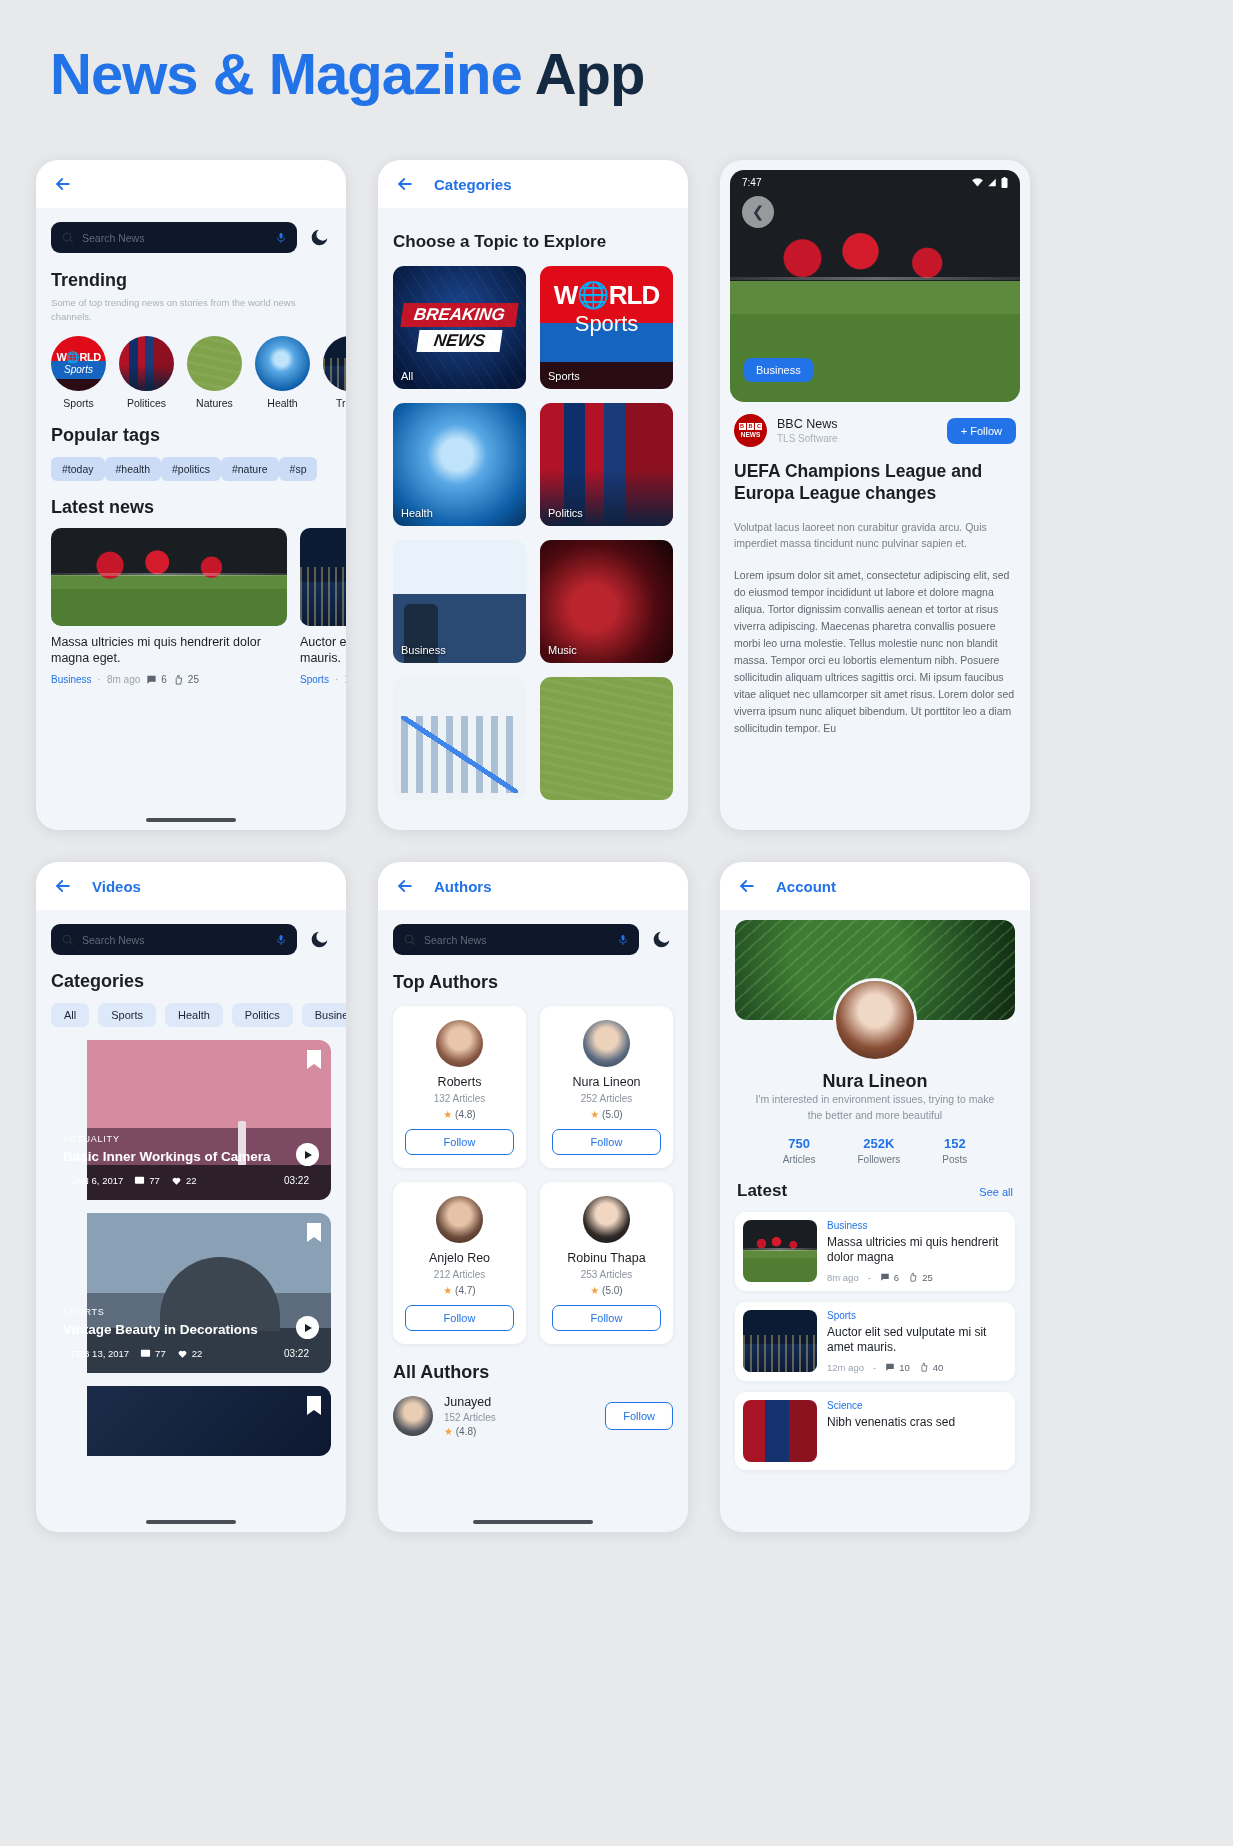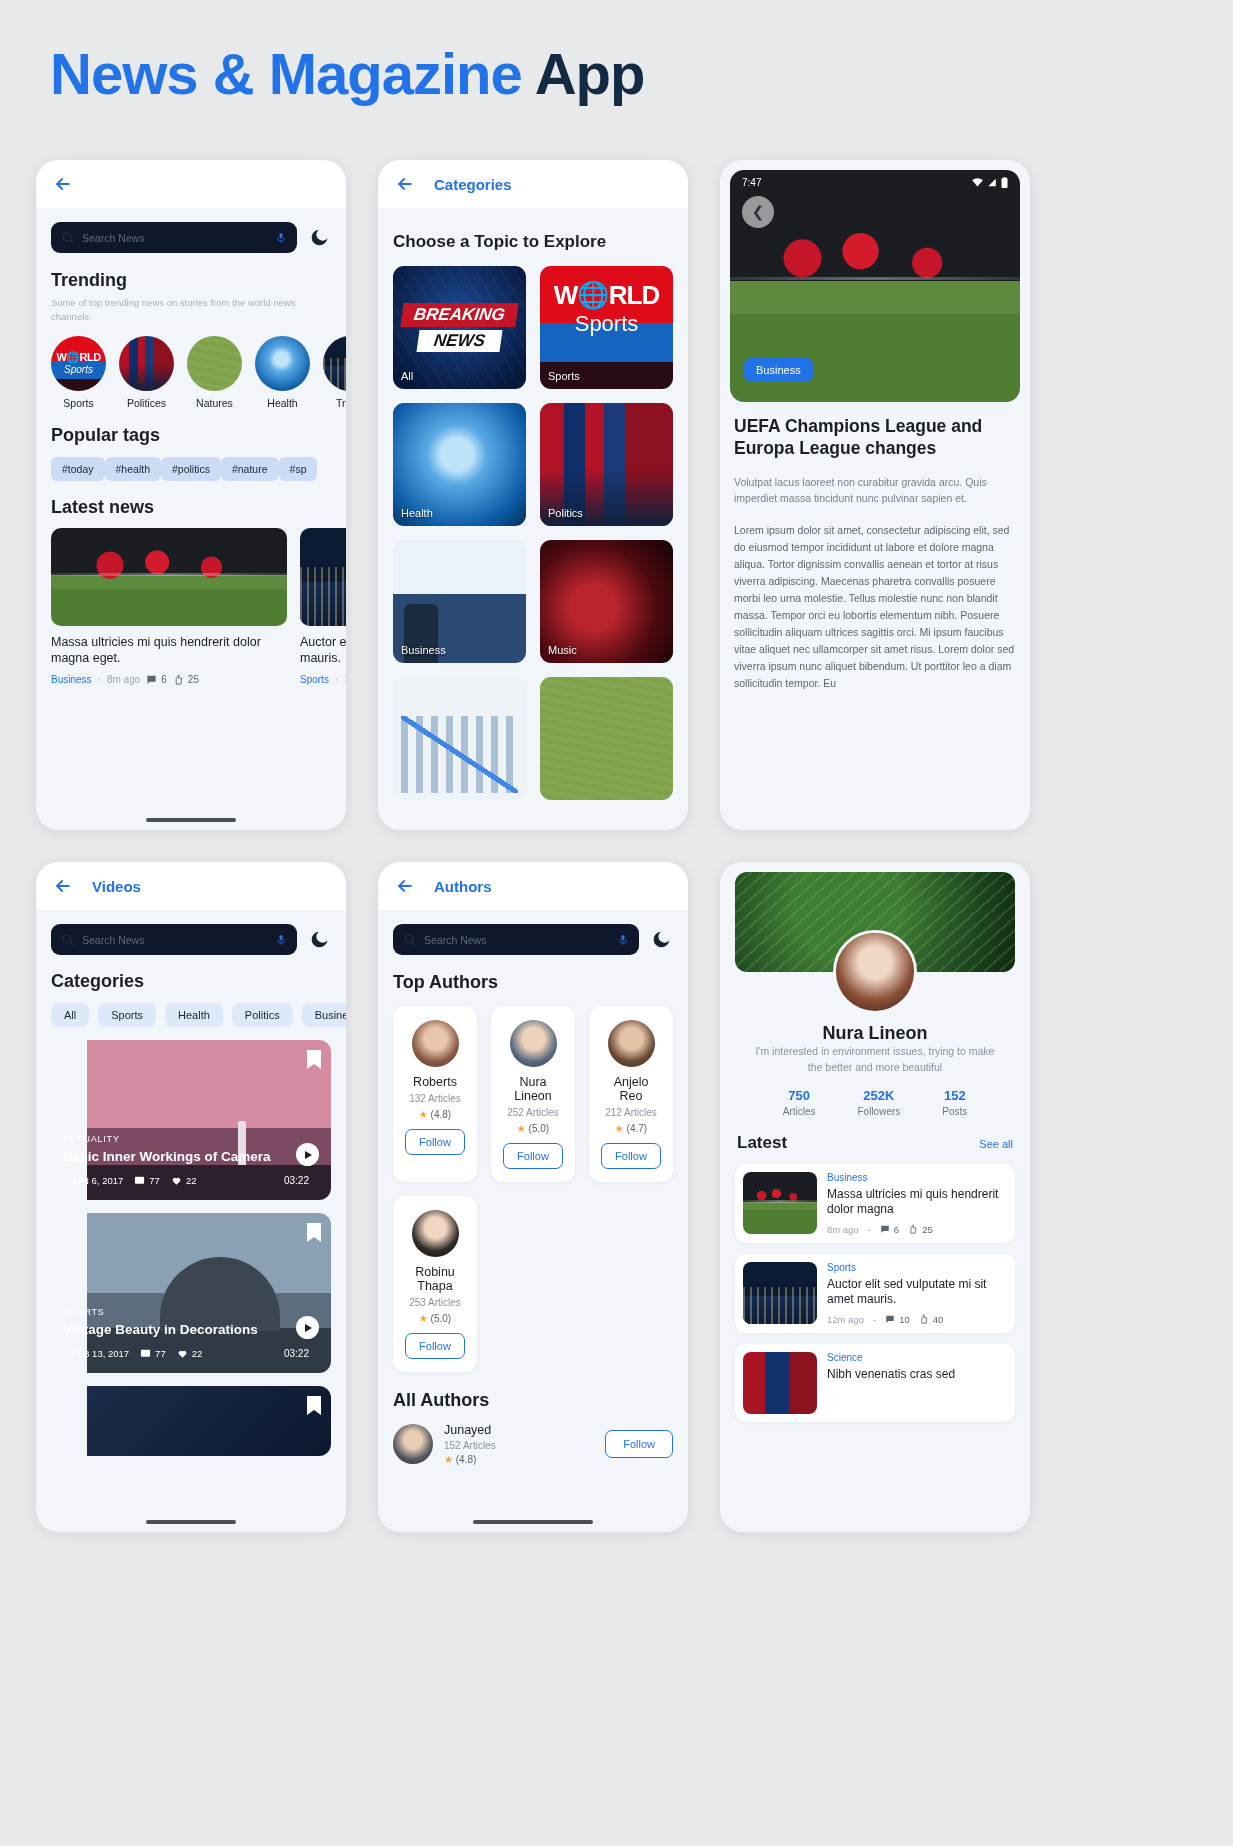--- a/index.html
+++ b/index.html
@@ -164,21 +164,21 @@
   .vid-title { position:absolute; left:12px; bottom:36px; color:#fff; font-size:13.5px; font-weight:600; z-index:3; }
   .vid-meta { position:absolute; left:20px; bottom:14px; display:flex; gap:11px; align-items:center; color:#fff; font-size:9.5px; z-index:3; }
   .vid-dur { position:absolute; right:22px; bottom:14px; color:#fff; font-size:10px; z-index:3; }
   .play-btn {
     position:absolute; right:12px; bottom:34px; width:23px; height:23px; border-radius:50%;
     background:#fff; display:flex; align-items:center; justify-content:center; z-index:3;
   }
   .play-btn i { width:0; height:0; border-left:7px solid #1b1f24; border-top:4.5px solid transparent; border-bottom:4.5px solid transparent; margin-left:2px; }
 
   
-  .auth-grid { display:grid; grid-template-columns:1fr 1fr 1fr; gap:14px; margin-top:13px; }
+  .auth-grid { display:grid; grid-template-columns:1fr 1fr; gap:14px; margin-top:13px; }
   .auth-card {
     background:#fff; border-radius:12px; padding:14px 12px 13px 12px;
     text-align:center; box-shadow:0 1px 5px rgba(20,40,70,.07);
   }
   .auth-av { width:47px; height:47px; border-radius:50%; margin:0 auto; overflow:hidden; }
   .auth-name { font-size:12.5px; color:#1b1f24; margin-top:8px; font-weight:500; }
   .auth-count { font-size:10px; color:#8b939e; margin-top:4px; }
   .auth-rate { font-size:10px; color:#5b646f; margin-top:5px; }
   .auth-rate .star { color:#f2a33c; }
   .auth-follow {
@@ -504,20 +504,35 @@
               </svg>
             <svg width="7" height="11" viewBox="0 0 12 22" fill="#fff">
                 <rect x="0" y="2" width="12" height="20" rx="2"></rect>
                 <rect x="4" y="0" width="4" height="2"></rect>
               </svg>
           </span>
         </div>
         <div class="hero-back">❮</div>
         <div class="hero-badge">Business</div>
       </div>
+      <div class="pub-row">
+        <div class="bbc-logo">
+          <div class="bbc-top">
+              <span>B</span>
+              <span>B</span>
+              <span>C</span>
+            </div>
+          <div class="bbc-bot">NEWS</div>
+        </div>
+        <div>
+          <div class="pub-name">BBC News</div>
+          <div class="pub-sub">TLS Software</div>
+        </div>
+        <button class="follow-btn">+ Follow</button>
+      </div>
       <div class="art-title">UEFA Champions League and Europa League changes</div>
       <div class="art-lead">Volutpat lacus laoreet non curabitur gravida arcu. Quis imperdiet massa tincidunt nunc pulvinar sapien et.</div>
       <div class="art-body">Lorem ipsum dolor sit amet, consectetur adipiscing elit, sed do eiusmod tempor incididunt ut labore et dolore magna aliqua. Tortor dignissim convallis aenean et tortor at risus viverra adipiscing. Maecenas pharetra convallis posuere morbi leo urna molestie. Tellus molestie nunc non blandit massa. Tempor orci eu lobortis elementum nibh. Posuere sollicitudin aliquam ultrices sagittis orci. Mi ipsum faucibus vitae aliquet nec ullamcorper sit amet risus. Lorem dolor sed viverra ipsum nunc aliquet bibendum. Ut porttitor leo a diam sollicitudin tempor. Eu</div>
     </div>
 
     <div class="phone">
       <div class="appbar">
         <span class="back-arrow">
           <svg width="20" height="20" viewBox="0 0 24 24" fill="none" stroke="currentColor" stroke-width="2.2" stroke-linecap="round" stroke-linejoin="round">
               <line x1="19" y1="12" x2="5" y2="12"></line>
@@ -700,20 +715,29 @@
             <div class="all-count">152 Articles</div>
             <div class="all-rate"><span style="color:#f2a33c">★</span> <span>(4.8)</span></div>
           </div>
           <button class="all-follow">Follow</button>
         </div>
       </div>
       <div class="home-bar" style="background:#4a4f57;width:120px"></div>
     </div>
 
     <div class="phone">
+      <div class="appbar">
+        <span class="back-arrow">
+          <svg width="20" height="20" viewBox="0 0 24 24" fill="none" stroke="currentColor" stroke-width="2.2" stroke-linecap="round" stroke-linejoin="round">
+              <line x1="19" y1="12" x2="5" y2="12"></line>
+              <polyline points="11 18 5 12 11 6"></polyline>
+            </svg>
+        </span>
+        <span class="appbar-title">Account</span>
+      </div>
       <div class="cover">
           <div class="img img-fern"></div>
         </div>
       <div class="avatar-wrap">
         <div class="avatar-big">
             <div class="img img-woman"></div>
           </div>
       </div>
       <div class="acc-name">Nura Lineon</div>
       <div class="acc-bio">I'm interested in environment issues, trying to make the better and more beautiful</div>

